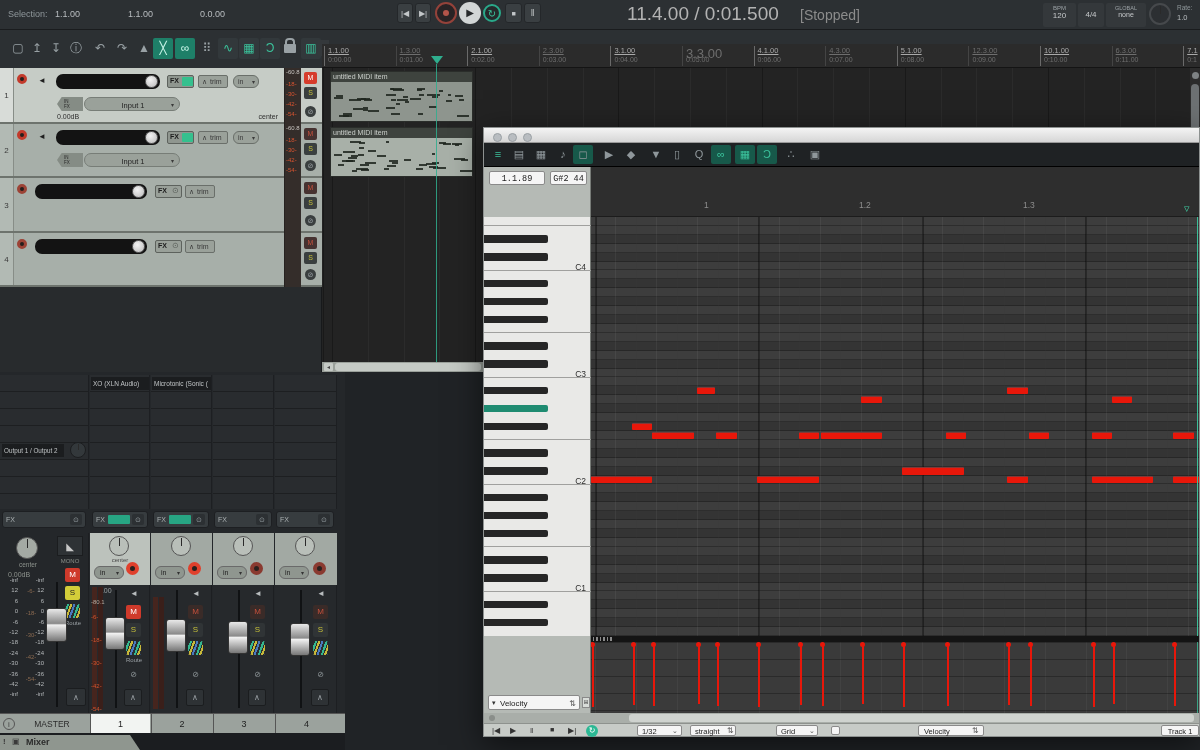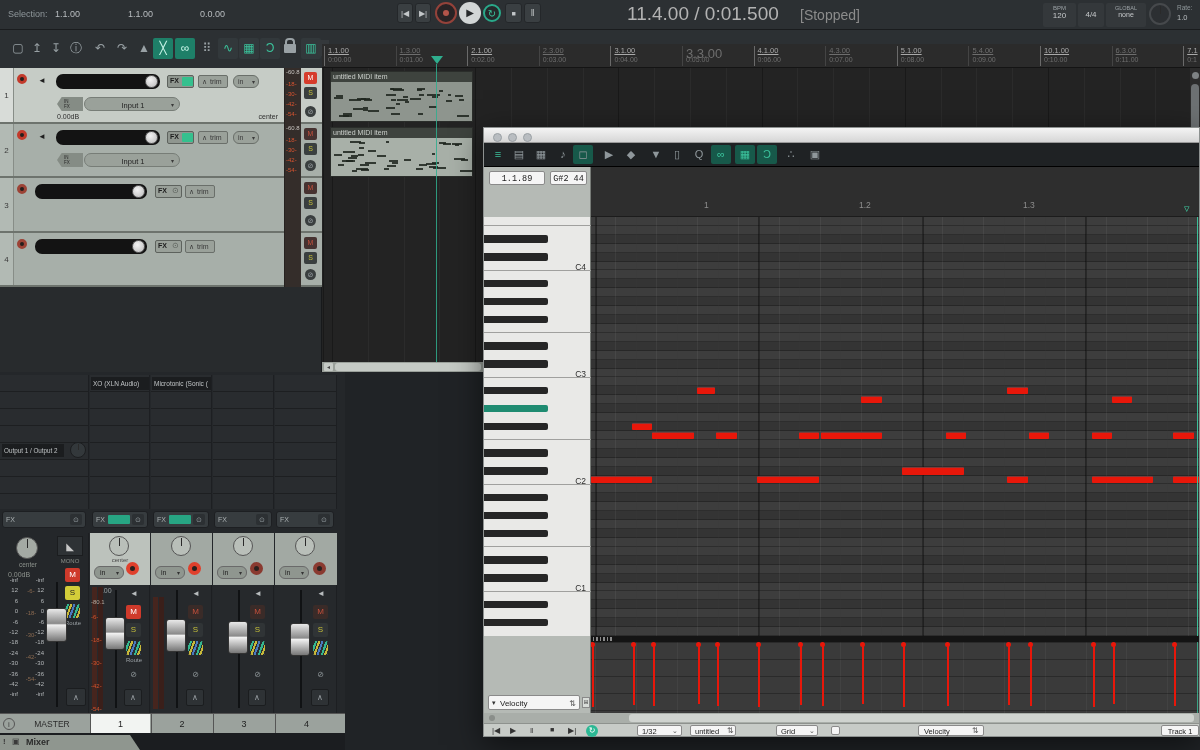--- a/index.html
+++ b/index.html
@@ -266,21 +266,21 @@
         </div>
         <div class="a" style="left: 503.2px; top: 2px; width: 70px; height: 20px; border-left: 1px solid rgb(68, 68, 68); padding-left: 3px;">
           <div class="a" style="left: 3px; top: 0px; font-size: 7.5px; color: rgb(110, 110, 110); text-decoration: underline; white-space: nowrap;">4.3.00</div>
           <div class="a" style="left: 3px; top: 10px; font-size: 7px; color: rgb(110, 110, 110); white-space: nowrap;">0:07.00</div>
         </div>
         <div class="a" style="left: 574.8px; top: 2px; width: 70px; height: 20px; border-left: 1px solid rgb(106, 106, 106); padding-left: 3px;">
           <div class="a" style="left: 3px; top: 0px; font-size: 7.5px; color: rgb(169, 169, 169); text-decoration: underline; white-space: nowrap;">5.1.00</div>
           <div class="a" style="left: 3px; top: 10px; font-size: 7px; color: rgb(110, 110, 110); white-space: nowrap;">0:08.00</div>
         </div>
         <div class="a" style="left: 646.4px; top: 2px; width: 70px; height: 20px; border-left: 1px solid rgb(68, 68, 68); padding-left: 3px;">
-          <div class="a" style="left: 3px; top: 0px; font-size: 7.5px; color: rgb(110, 110, 110); text-decoration: underline; white-space: nowrap;">5.4.00</div>
+          <div class="a" style="left: 3px; top: 0px; font-size: 7.5px; color: rgb(110, 110, 110); text-decoration: underline; white-space: nowrap;">12.3.00</div>
           <div class="a" style="left: 3px; top: 10px; font-size: 7px; color: rgb(110, 110, 110); white-space: nowrap;">0:09.00</div>
         </div>
         <div class="a" style="left: 718px; top: 2px; width: 70px; height: 20px; border-left: 1px solid rgb(106, 106, 106); padding-left: 3px;">
           <div class="a" style="left: 3px; top: 0px; font-size: 7.5px; color: rgb(169, 169, 169); text-decoration: underline; white-space: nowrap;">10.1.00</div>
           <div class="a" style="left: 3px; top: 10px; font-size: 7px; color: rgb(110, 110, 110); white-space: nowrap;">0:10.00</div>
         </div>
         <div class="a" style="left: 789.6px; top: 2px; width: 70px; height: 20px; border-left: 1px solid rgb(68, 68, 68); padding-left: 3px;">
           <div class="a" style="left: 3px; top: 0px; font-size: 7.5px; color: rgb(110, 110, 110); text-decoration: underline; white-space: nowrap;">6.3.00</div>
           <div class="a" style="left: 3px; top: 10px; font-size: 7px; color: rgb(110, 110, 110); white-space: nowrap;">0:11.00</div>
         </div>
@@ -759,21 +759,21 @@
     <div id="mbottom" class="a">
       <span class="a" style="left:8px;top:2px;font-size:8px;color:#333;">|◀</span>
       <span class="a" style="left:26px;top:2px;font-size:8px;color:#333;">▶</span>
       <span class="a" style="left:46px;top:2px;font-size:8px;color:#333;">‖</span>
       <span class="a" style="left:66px;top:2px;font-size:7px;color:#333;">■</span>
       <span class="a" style="left:84px;top:2px;font-size:8px;color:#333;">▶|</span>
       <div class="a circ" style="left:102px;top:0.5px;width:12px;height:12px;background:#2bb894;color:#fff;font-size:8px;line-height:12px;text-align:center;">↻</div>
 
       <div class="a wbox" style="left:153px;top:1px;width:45px;height:11px;font-size:7.5px;line-height:11px;padding-left:4px;">1/32</div>
       <span class="a" style="left:188px;top:2.5px;font-size:7px;color:#555;">⌄</span>
-      <div class="a wbox" style="left:206px;top:1px;width:46px;height:11px;font-size:7.5px;line-height:11px;padding-left:4px;">untitled</div>
+      <div class="a wbox" style="left:206px;top:1px;width:46px;height:11px;font-size:7.5px;line-height:11px;padding-left:4px;">straight</div>
       <span class="a" style="left:243px;top:2px;font-size:8px;color:#555;">⇅</span>
 
       <div class="a wbox" style="left:292px;top:1px;width:42px;height:11px;font-size:7.5px;line-height:11px;padding-left:4px;">Grid</div>
       <span class="a" style="left:325px;top:2.5px;font-size:7px;color:#555;">⌄</span>
       <div class="a wbox" style="left:347px;top:2px;width:9px;height:9px;"></div>
 
       <div class="a wbox" style="left:434px;top:1px;width:66px;height:11px;font-size:7.5px;line-height:11px;padding-left:5px;">Velocity</div>
       <span class="a" style="left:488px;top:2px;font-size:8px;color:#555;">⇅</span>
       <div class="a wbox" style="left:677px;top:1px;width:38px;height:11px;font-size:7.5px;line-height:11px;text-align:center;">Track 1</div>
     </div>

